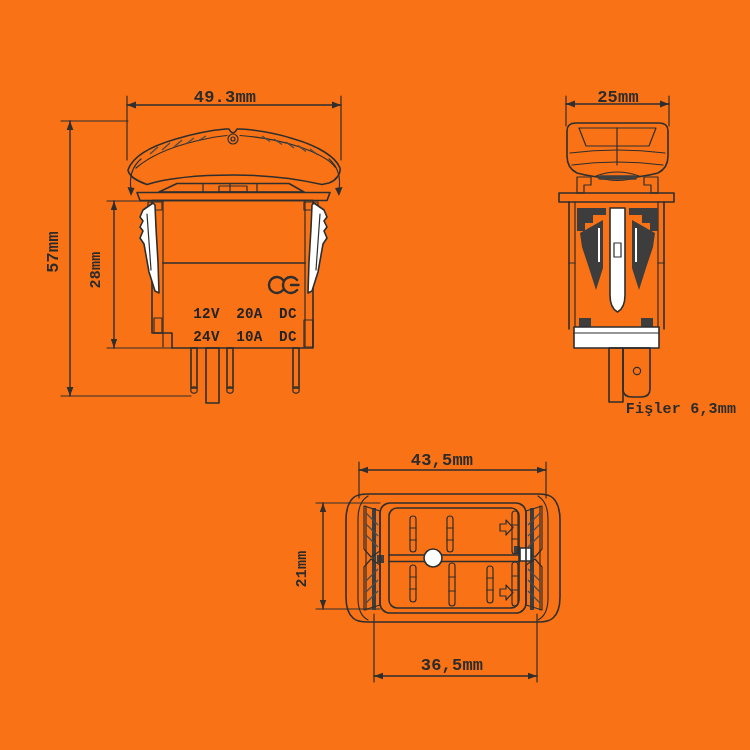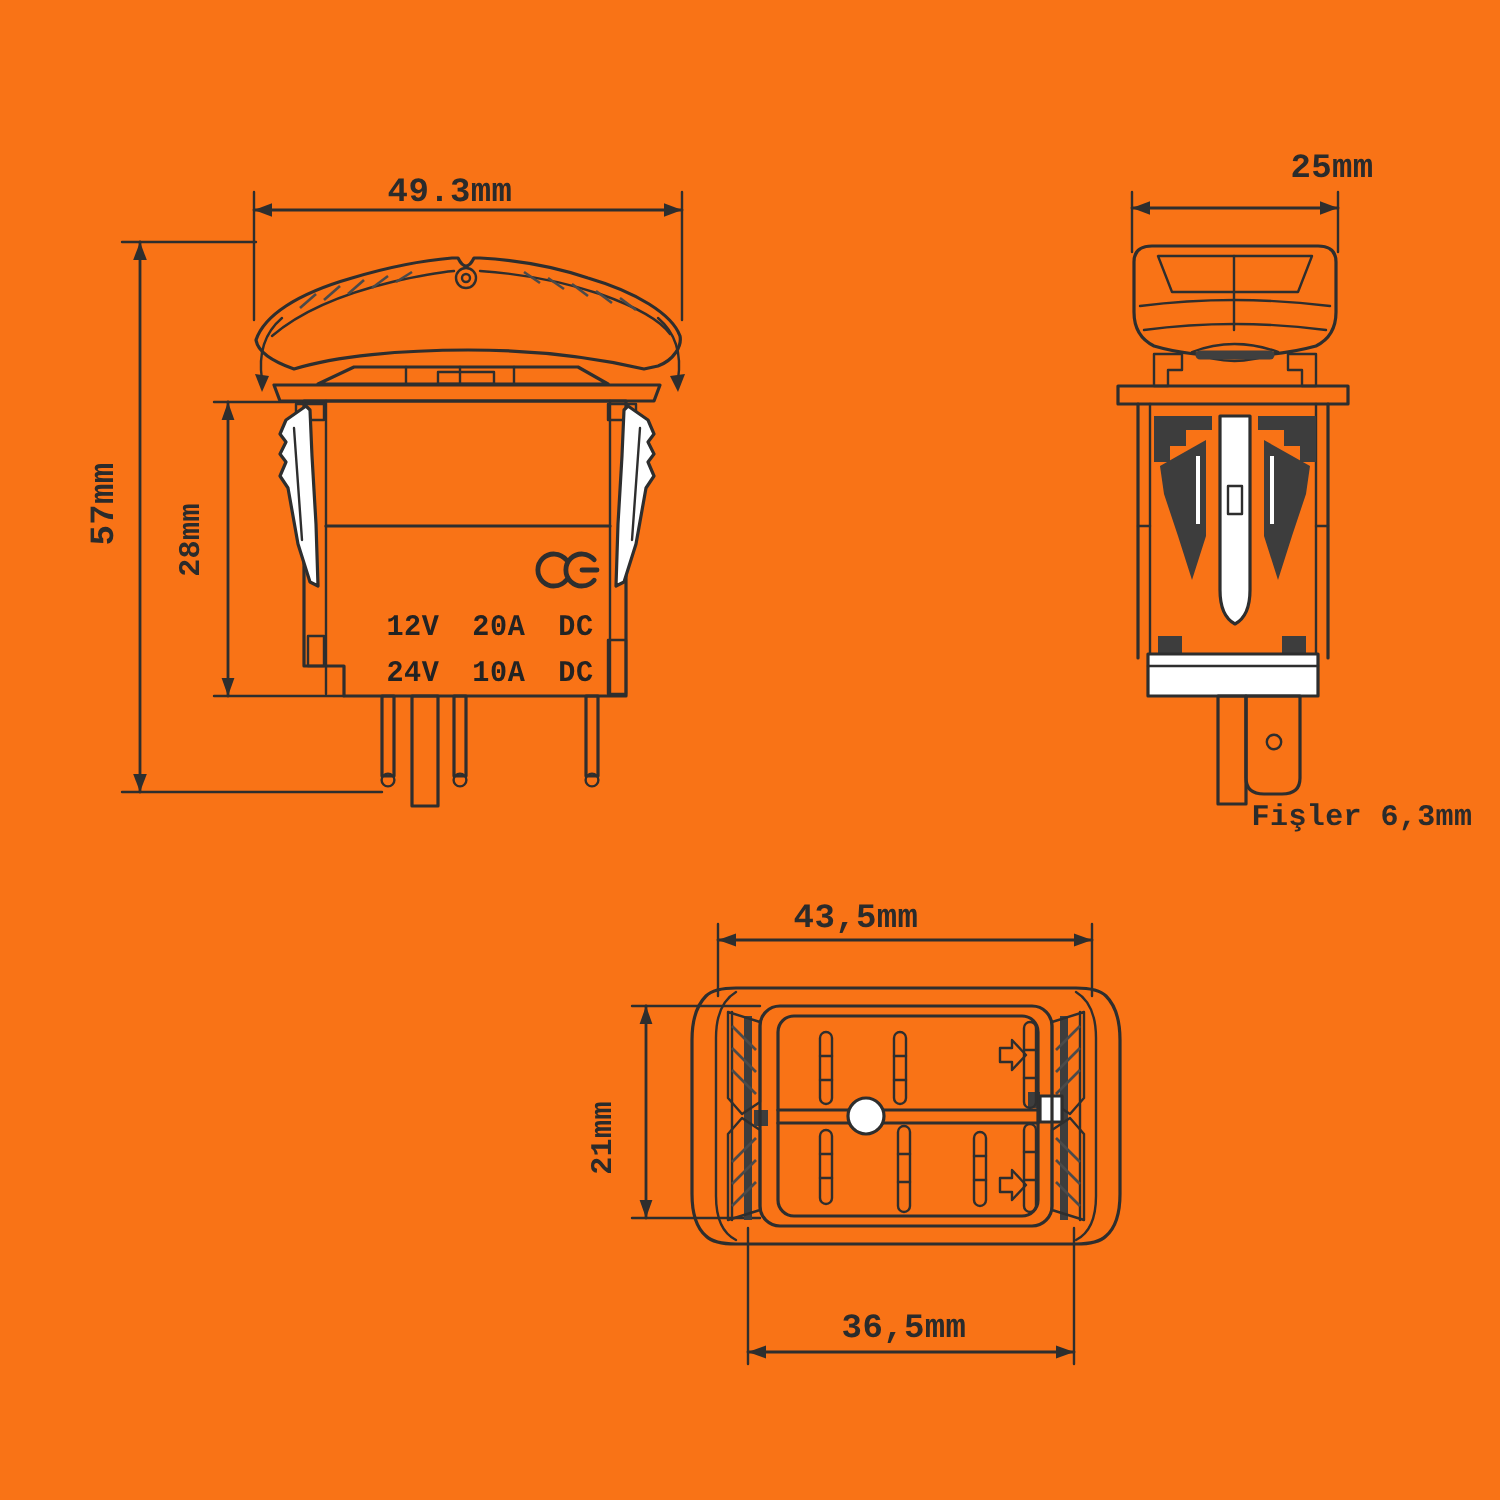--- a/index.html
+++ b/index.html
@@ -272,21 +272,21 @@
 
       <path class="lnthin" d="M500,524 L506,524 L506,520 L513,527.5 L506,535 L506,531 L500,531 Z"></path>
       <path class="lnthin" d="M500,589 L506,589 L506,585 L513,592.5 L506,600 L506,596 L500,596 Z"></path>
     </g>
   </g>
 </svg>
 
 <div class="dim-label" style="left:225px;top:97px;">49.3mm</div>
 <div class="dim-label rot" style="left:53px;top:252px;">57mm</div>
 <div class="dim-label rot small" style="left:96px;top:270px;">28mm</div>
-<div class="dim-label" style="left:618px;top:85px;margin-left:48px;">25mm</div>
+<div class="dim-label" style="left:618px;top:97px;">25mm</div>
 <div class="dim-label small" style="left:681px;top:409px;">Fişler 6,3mm</div>
-<div class="dim-label" style="left:428px;top:460px;">43,5mm</div>
+<div class="dim-label" style="left:442px;top:460px;">43,5mm</div>
 <div class="dim-label rot small" style="left:302px;top:569px;">21mm</div>
 <div class="dim-label" style="left:452px;top:665px;text-align:center;">36,5mm</div>
 <div class="rating" style="left:245px;top:314px;">12V 20A DC</div>
 <div class="rating" style="left:245px;top:337px;">24V 10A DC</div>
 
 </div>
 
 </body></html>

